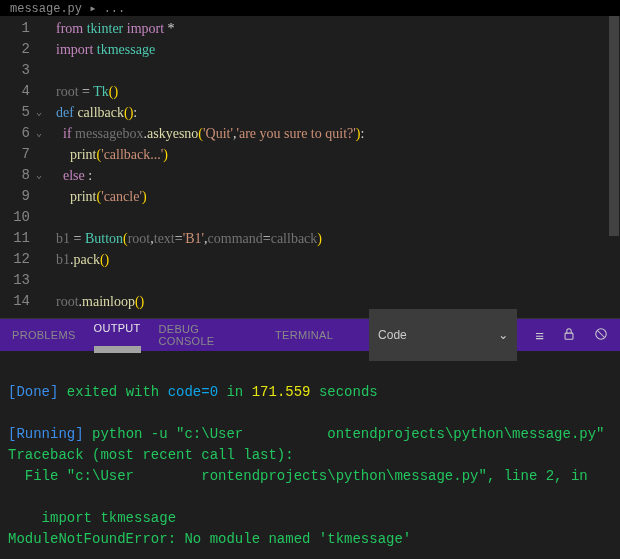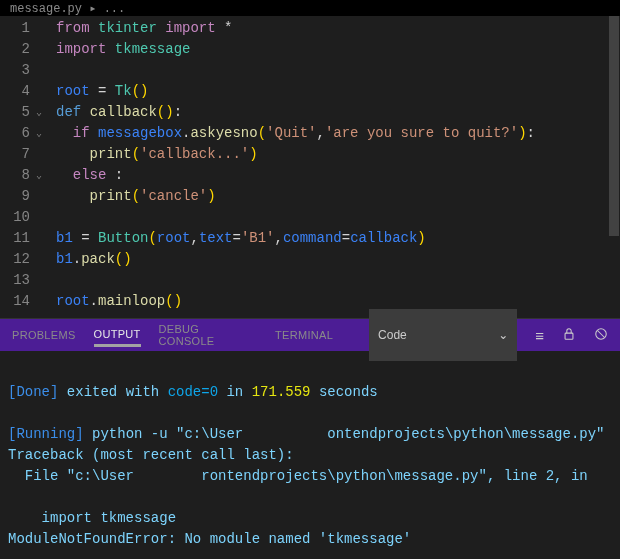--- a/index.html
+++ b/index.html
@@ -47,27 +47,28 @@
   }
   .code {
     flex: 1;
     padding-top: 2px;
     padding-left: 16px;
   }
   .code-line {
     height: 21px;
     line-height: 21px;
     white-space: pre;
+    font-family: Liberation Serif, serif;
   }
   .kw-pink { color: #c586c0; }
   .kw-blue { color: #569cd6; }
   .fn-yellow { color: #dcdcaa; }
   .cls { color: #4ec9b0; }
   .str { color: #ce9178; }
-  .var { color: #3b82f6; }
+  .var { color: #737373; }
   .op { color: #d4d4d4; }
   .paren-y { color: #ffd700; }
   .star { color: #d4d4d4; }
   
   .panel-bar {
     height: 33px;
     background: #4c1d95;
     border-top: 1px solid #333;
     display: flex;
     align-items: center;
@@ -77,22 +78,22 @@
     font-family: -apple-system, 'Segoe UI', sans-serif;
   }
   .panel-tab {
     color: #8a8a8a;
     text-transform: uppercase;
     cursor: pointer;
     letter-spacing: 0.3px;
   }
   .panel-tab.active {
     color: #e7e7e7;
-    border-bottom: 3px solid #a3a3a3;
-    padding-bottom: 4px;
+    border-bottom: 7px solid #a3a3a3;
+    padding-bottom: 12px;
     margin-bottom: -5px;
   }
   .panel-spacer { flex: 1; }
   .panel-dropdown {
     background: #3c3c3c;
     border: 1px solid #3c3c3c;
     color: #cccccc;
     font-size: 12px;
     padding: 18px 8px;
     width: 150px;
@@ -112,21 +113,21 @@
     font-size: 14px;
     line-height: 21px;
     white-space: pre;
     background: #1e1e1e;
     height: 208px;
     overflow: hidden;
   }
   .t-done { color: #3b8eea; }
   .t-green { color: #0ea5e9; }
   .t-yellow { color: #e5e510; }
-  .t-white { color: #7dd3fc; }
+  .t-white { color: #22c55e; }
   .t-running { color: #3b8eea; }
   .scrollbar {
     position: absolute;
     right: 0;
     top: 16px;
     width: 12px;
     height: 302px;
     background: transparent;
   }
   .scrollbar-thumb {

